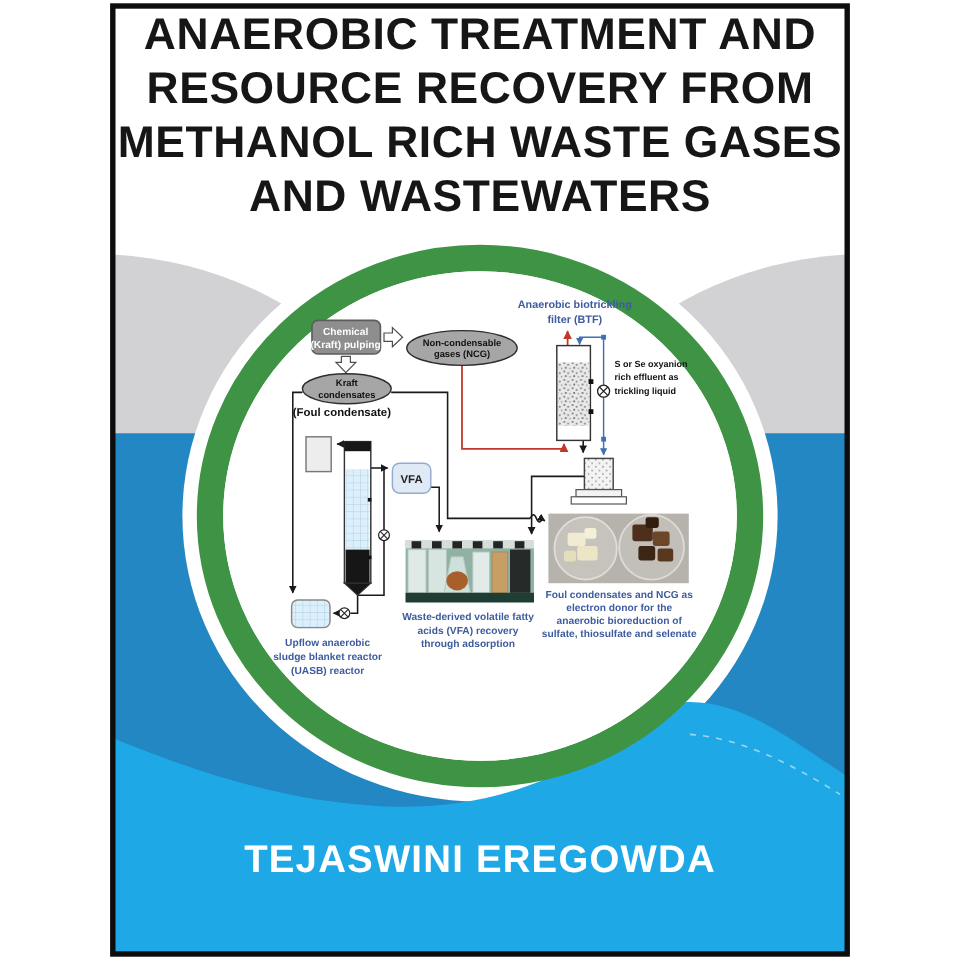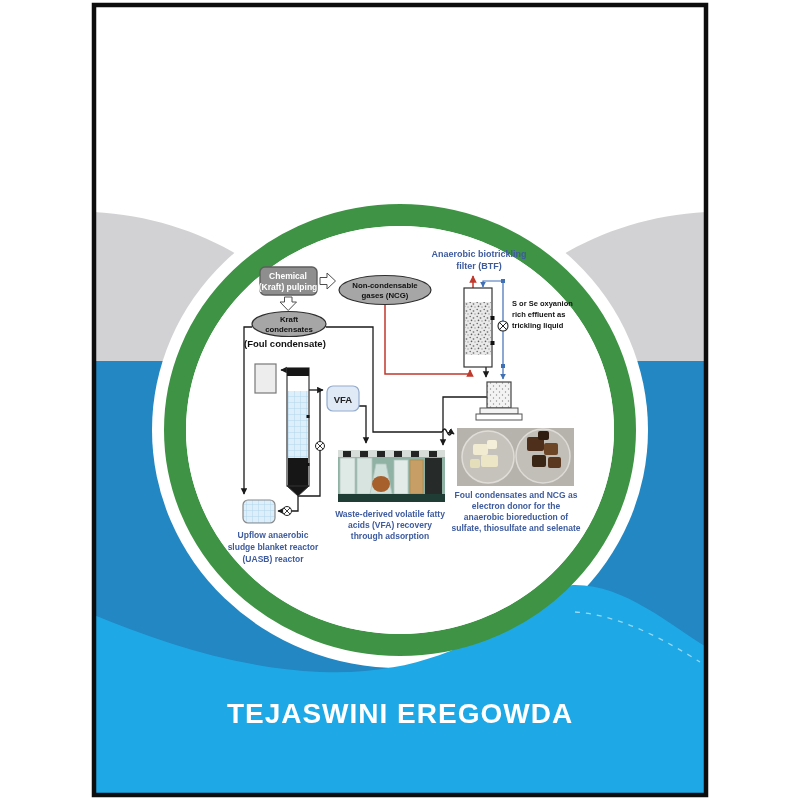--- a/index.html
+++ b/index.html
@@ -3,21 +3,21 @@
 <meta charset="utf-8">
 <style>
   html,body{margin:0;padding:0;background:#ffffff;}
   .stage{position:relative;width:800px;height:800px;background:#ffffff;overflow:hidden;
          font-family:"Liberation Sans",sans-serif;}
   .stage svg{position:absolute;left:0;top:0;}
   .title-block{position:absolute;left:94px;top:6px;width:612px;text-align:center;z-index:5;}
   .title-line{font-size:37px;line-height:45px;font-weight:bold;color:#161616;letter-spacing:.5px;
               white-space:nowrap;}
   .author{position:absolute;left:94px;top:698px;width:612px;text-align:center;z-index:6;
-          font-size:28px;font-weight:bold;color:#ffffff;letter-spacing:1px;}
+          font-size:32px;font-weight:bold;color:#ffffff;letter-spacing:1px;}
   text{font-family:"Liberation Sans",sans-serif;}
 </style>
 </head>
 <body>
 
 <div class="stage">
 
 <svg width="800" height="800" viewBox="0 0 800 800">
   <defs>
     <pattern id="grid" width="6" height="6" patternUnits="userSpaceOnUse">
@@ -205,16 +205,22 @@
       <text x="516" y="498">Foul condensates and NCG as</text>
       <text x="516" y="509">electron donor for the</text>
       <text x="516" y="520">anaerobic bioreduction of</text>
       <text x="516" y="531">sulfate, thiosulfate and selenate</text>
     </g>
   </g>
 
   <rect x="94" y="5" width="612" height="790" fill="none" stroke="#0d0d0d" stroke-width="4.5"></rect>
 </svg>
 
+<div class="title-block">
+  <div class="title-line">ANAEROBIC TREATMENT AND</div>
+  <div class="title-line">RESOURCE RECOVERY FROM</div>
+  <div class="title-line">METHANOL RICH WASTE GASES</div>
+  <div class="title-line">AND WASTEWATERS</div>
+</div>
 
 <div class="author">TEJASWINI EREGOWDA</div>
 
 </div>
 
 </body></html>

